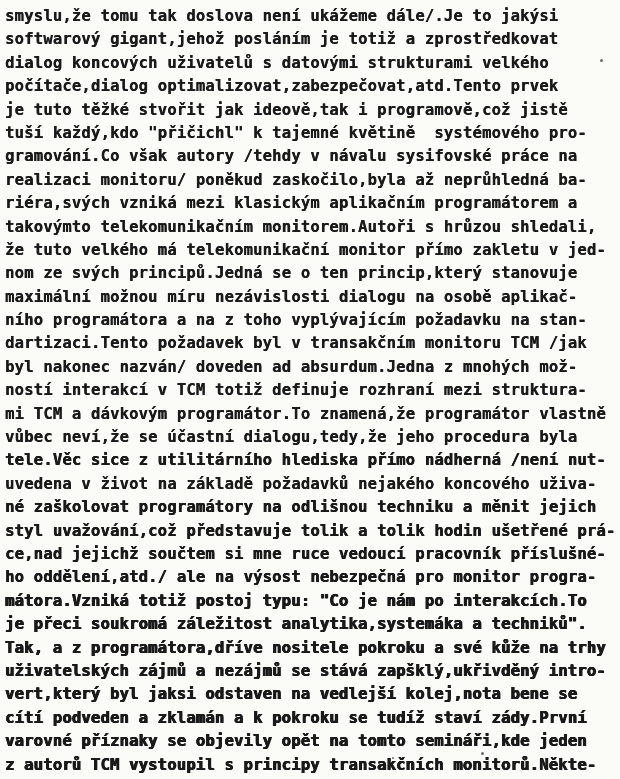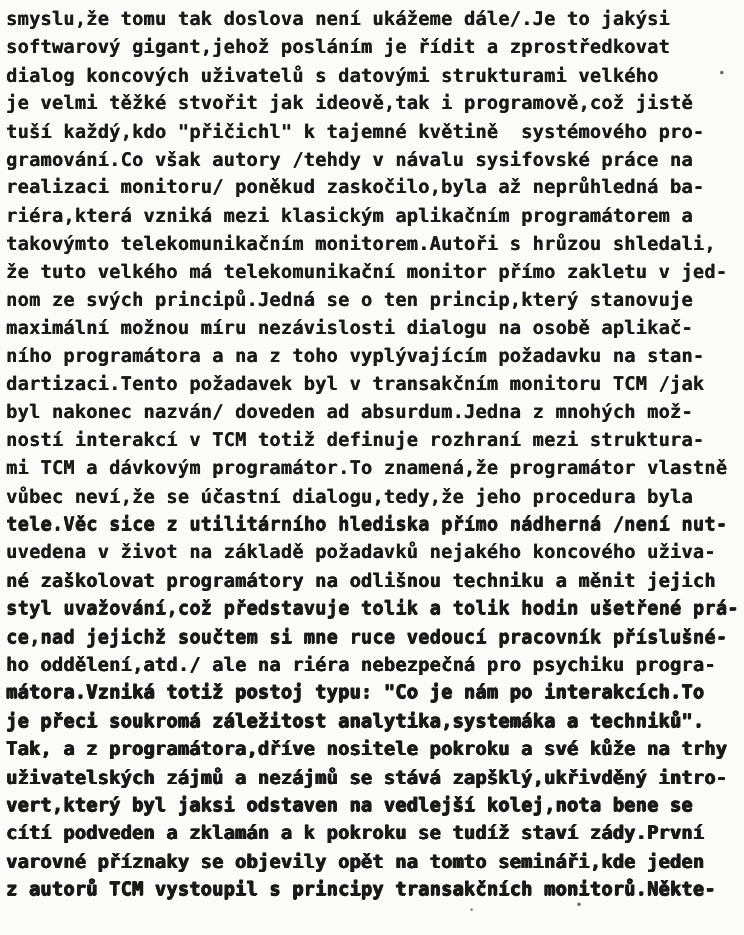--- a/index.html
+++ b/index.html
@@ -44,43 +44,44 @@
   }
   .dot.d1 { left: 600px; top: 59px;  width: 3px; height: 3px; }
   .dot.d2 { left: 481px; top: 752px; width: 3px; height: 3px; }
   .dot.d3 { left: 392px; top: 757px; width: 2px; height: 2px; }
 </style>
 </head>
 <body>
 
 <main class="paper">
   <div class="line">smyslu,že tomu tak doslova není ukážeme dále/.Je to jakýsi</div>
-  <div class="line">softwarový gigant,jehož posláním je řídit a zprostředkovat</div>
+  <div class="line">softwarový gigant,jehož posláním je totiž a zprostředkovat</div>
   <div class="line">dialog koncových uživatelů s datovými strukturami velkého</div>
-  <div class="line">je velmi těžké stvořit jak ideově,tak i programově,což jistě</div>
+  <div class="line">počítače,dialog optimalizovat,zabezpečovat,atd.Tento prvek</div>
+  <div class="line">je tuto těžké stvořit jak ideově,tak i programově,což jistě</div>
   <div class="line">tuší každý,kdo "přičichl" k tajemné květině  systémového pro-</div>
   <div class="line">gramování.Co však autory /tehdy v návalu sysifovské práce na</div>
   <div class="line">realizaci monitoru/ poněkud zaskočilo,byla až neprůhledná ba-</div>
-  <div class="line">riéra,která vzniká mezi klasickým aplikačním programátorem a</div>
+  <div class="line">riéra,svých vzniká mezi klasickým aplikačním programátorem a</div>
   <div class="line">takovýmto telekomunikačním monitorem.Autoři s hrůzou shledali,</div>
   <div class="line">že tuto velkého má telekomunikační monitor přímo zakletu v jed-</div>
   <div class="line">nom ze svých principů.Jedná se o ten princip,který stanovuje</div>
   <div class="line">maximální možnou míru nezávislosti dialogu na osobě aplikač-</div>
   <div class="line">ního programátora a na z toho vyplývajícím požadavku na stan-</div>
   <div class="line">dartizaci.Tento požadavek byl v transakčním monitoru TCM /jak</div>
   <div class="line">byl nakonec nazván/ doveden ad absurdum.Jedna z mnohých mož-</div>
   <div class="line">ností interakcí v TCM totiž definuje rozhraní mezi struktura-</div>
   <div class="line">mi TCM a dávkovým programátor.To znamená,že programátor vlastně</div>
   <div class="line">vůbec neví,že se účastní dialogu,tedy,že jeho procedura byla</div>
   <div class="line semi">tele.Věc sice z utilitárního hlediska přímo nádherná /není nut-</div>
   <div class="line">uvedena v život na základě požadavků nejakého koncového uživa-</div>
   <div class="line semi">né zaškolovat programátory na odlišnou techniku a měnit jejich</div>
   <div class="line semi">styl uvažování,což představuje tolik a tolik hodin ušetřené prá-</div>
   <div class="line semi">ce,nad jejichž součtem si mne ruce vedoucí pracovník příslušné-</div>
-  <div class="line semi">ho oddělení,atd./ ale na riéra nebezpečná pro psychiku progra-</div>
+  <div class="line semi">ho oddělení,atd./ ale na výsost nebezpečná pro monitor progra-</div>
   <div class="line heavy">mátora.Vzniká totiž postoj typu: "Co je nám po interakcích.To</div>
   <div class="line heavy">je přeci soukromá záležitost analytika,systemáka a techniků".</div>
   <div class="line heavy">Tak, a z programátora,dříve nositele pokroku a své kůže na trhy</div>
   <div class="line heavy">uživatelských zájmů a nezájmů se stává zapšklý,ukřivděný intro-</div>
   <div class="line heavy">vert,který byl jaksi odstaven na vedlejší kolej,nota bene se</div>
   <div class="line heavy">cítí podveden a zklamán a k pokroku se tudíž staví zády.První</div>
   <div class="line heavy">varovné příznaky se objevily opět na tomto semináři,kde jeden</div>
   <div class="line heavy">z autorů TCM vystoupil s principy transakčních monitorů.Někte-</div>
 
   <span class="dot d1"></span>

